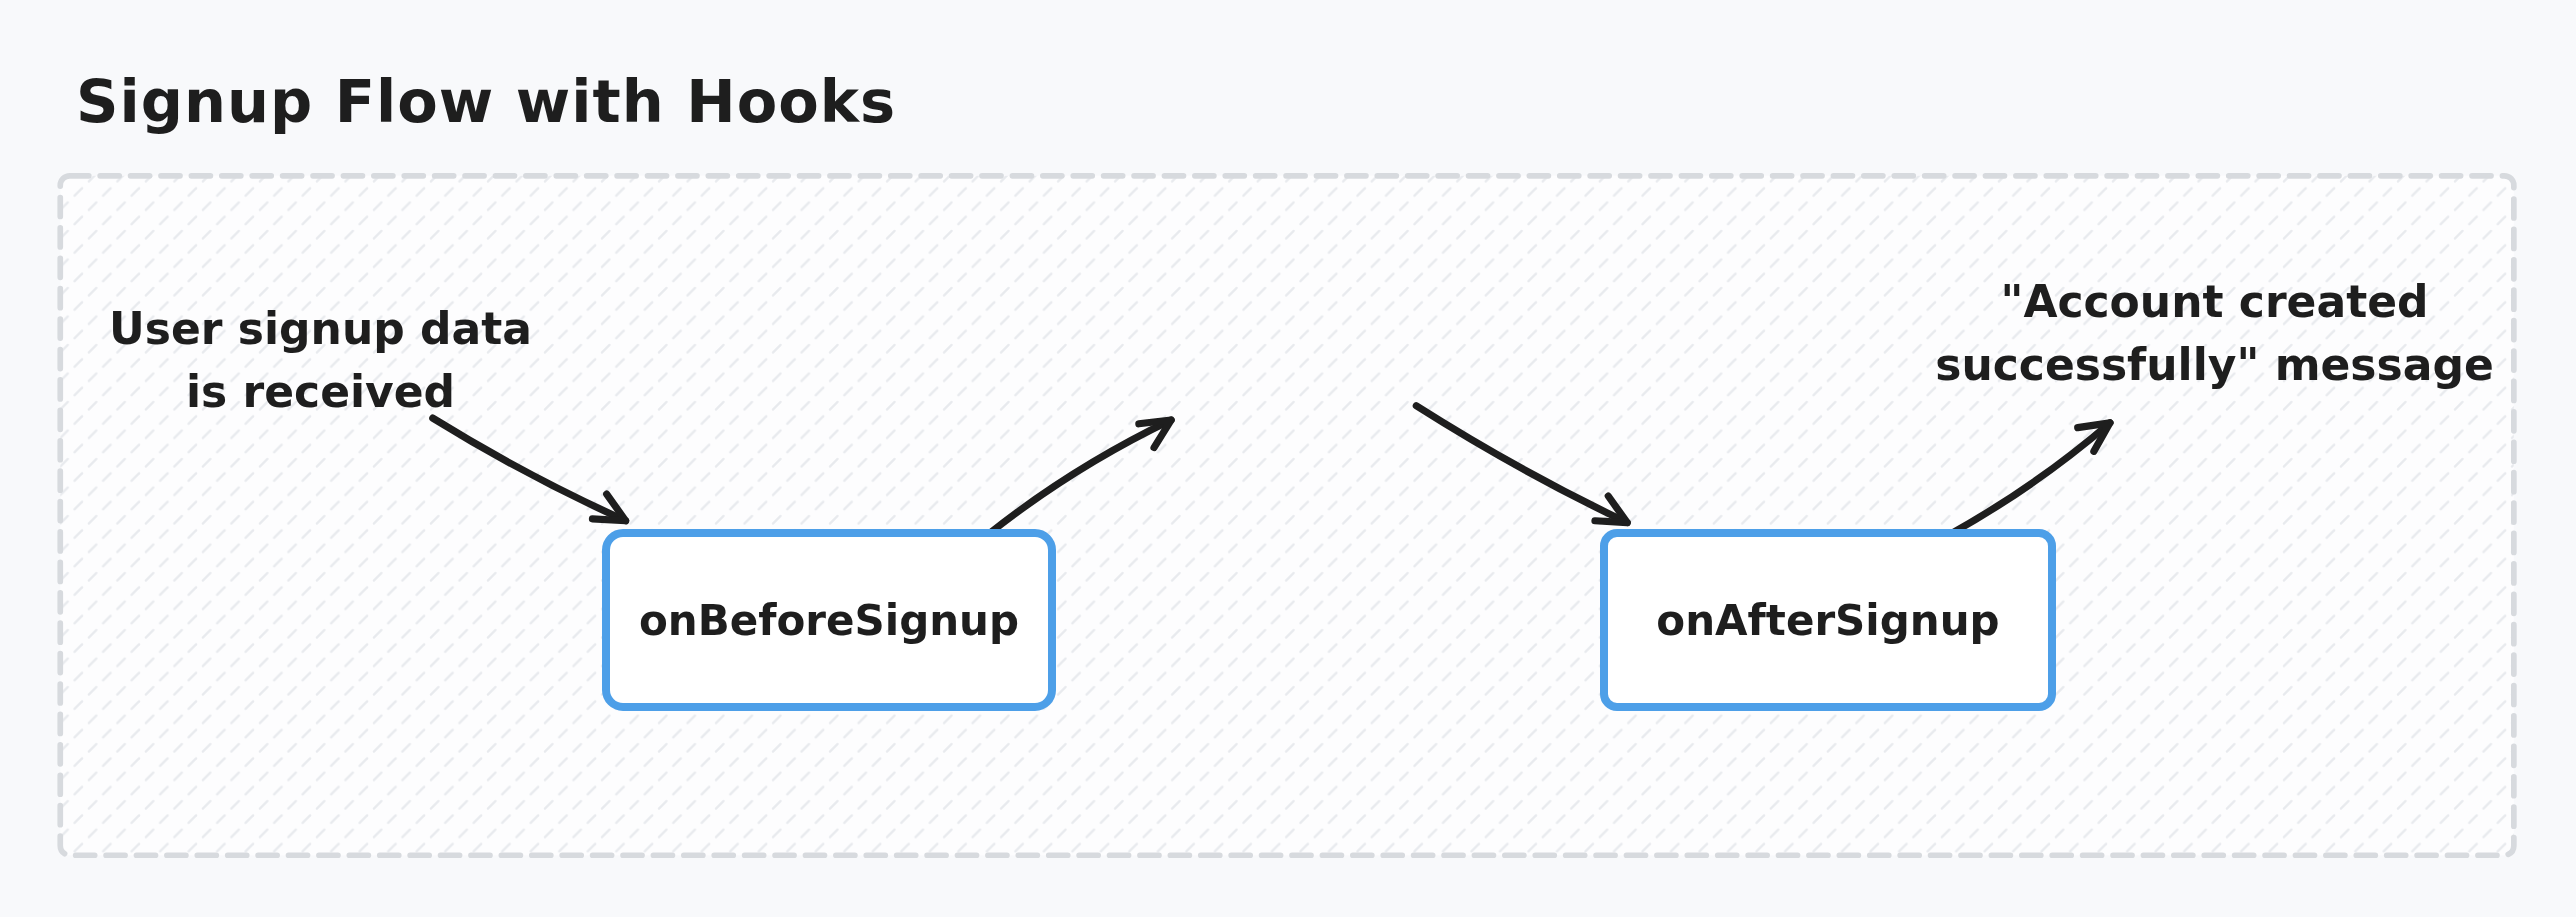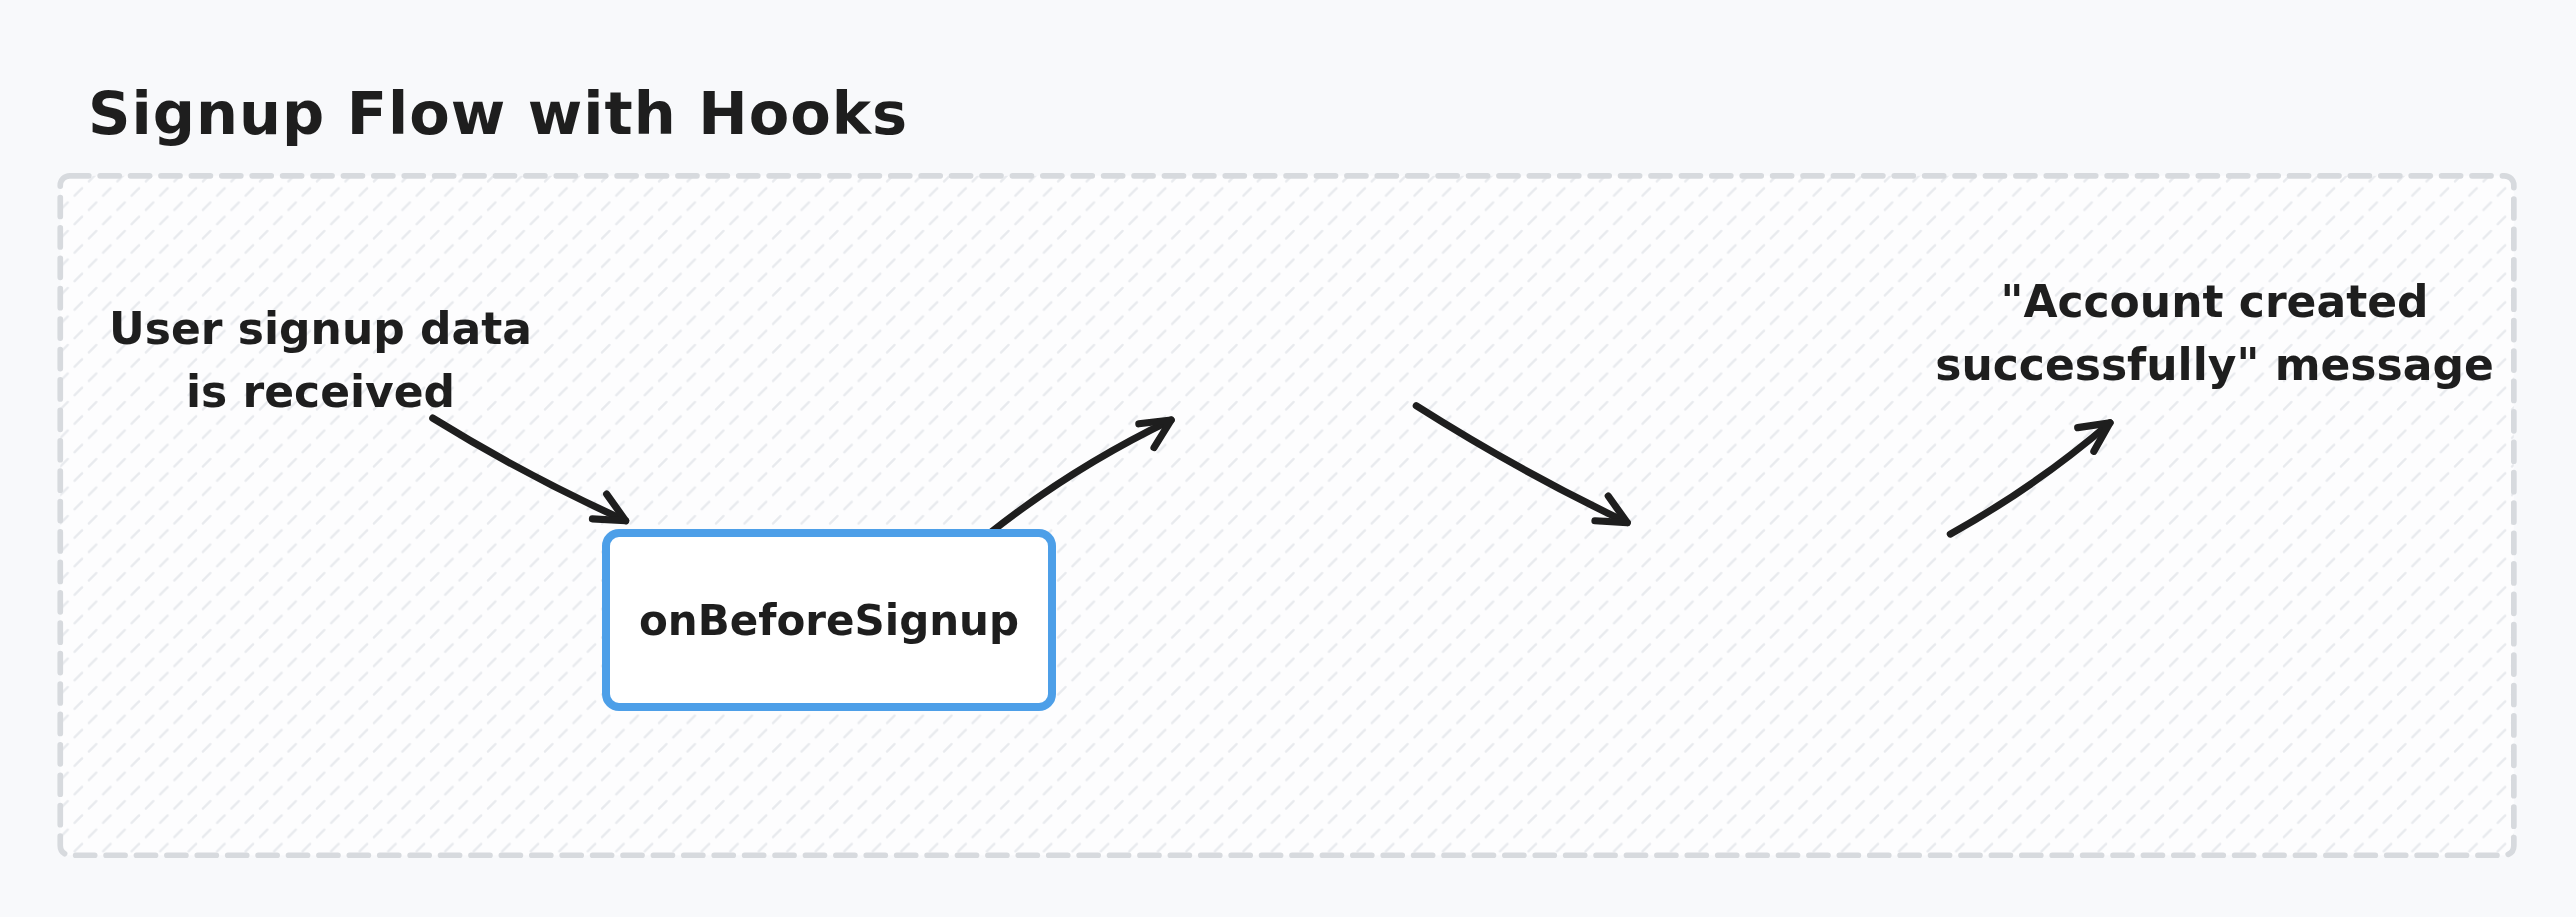--- a/index.html
+++ b/index.html
@@ -12,21 +12,21 @@
     width: 2576px;
     height: 917px;
     overflow: hidden;
     background: var(--background, #f8f9fb);
     color: var(--ink, #1e1e1e);
   }
   .page-title {
     position: absolute;
     left: 76px;
     top: 67px;
-    margin: 12px;
+    margin: 0;
     font-size: 59px;
     font-weight: bold;
     letter-spacing: 1px;
     color: var(--ink, #1e1e1e);
     white-space: nowrap;
   }
   .diagram-svg {
     position: absolute;
     left: 0; top: 0;
     width: 2576px;
@@ -57,21 +57,21 @@
     background: var(--node-fill, #ffffff);
     border: 8.6px solid var(--node-border, #4d9fe8);
     border-radius: 17px;
     display: flex;
     align-items: center;
     justify-content: center;
     font-size: 42px;
     font-weight: bold;
     color: var(--ink, #1e1e1e);
   }
-  .node.n1 { left: 602px;  top: 529px; width: 454px; height: 182px; }
+  .node.n1 { left: 602px;  top: 529px; width: 454px; height: 182px; border-radius: 21px; }
   .node.n2 { left: 1600px; top: 529px; width: 456px; height: 182px; }
 </style>
 </head>
 <body>
 
 <div class="stage">
 
   <h1 class="page-title">Signup Flow with Hooks</h1>
 
   <svg class="diagram-svg" viewBox="0 0 2710 965" xmlns="http://www.w3.org/2000/svg">
@@ -110,15 +110,18 @@
   </svg>
 
   <div class="annotation a1">User signup data
 is received</div>
   <div class="annotation a3">"Account created
 successfully" message</div>
 
   <div class="node n1">
     <span>onBeforeSignup</span>
   </div>
+  <div class="node n2">
+    <span>onAfterSignup</span>
+  </div>
 
 </div>
 
 
 </body></html>

